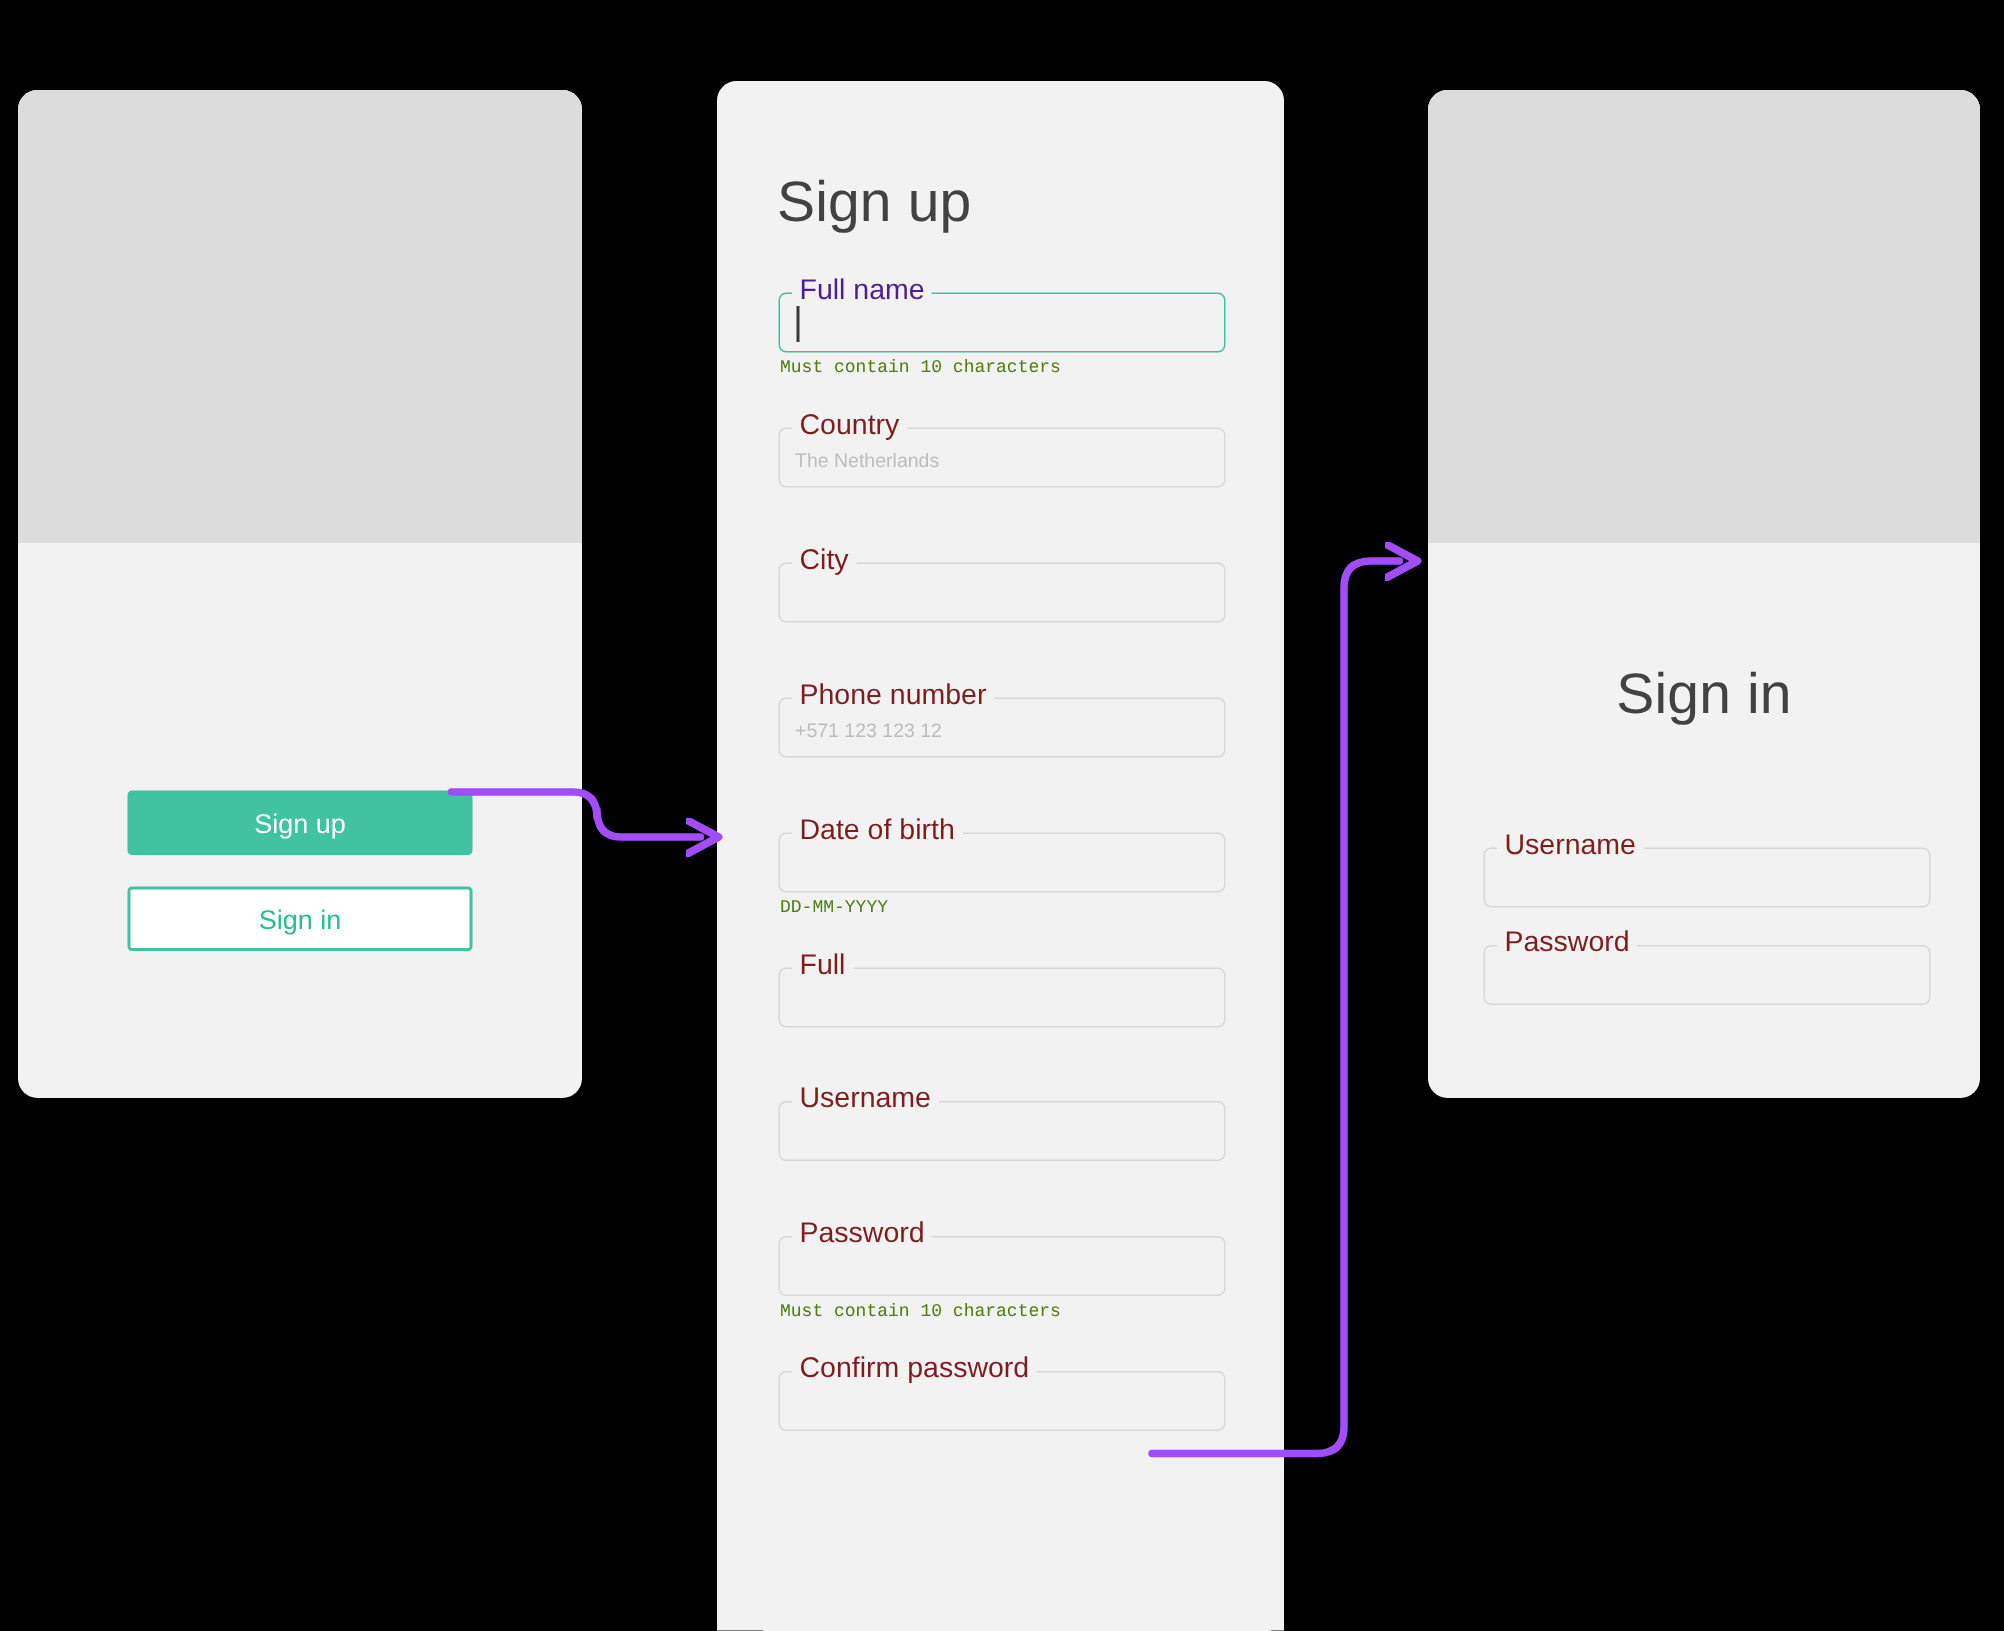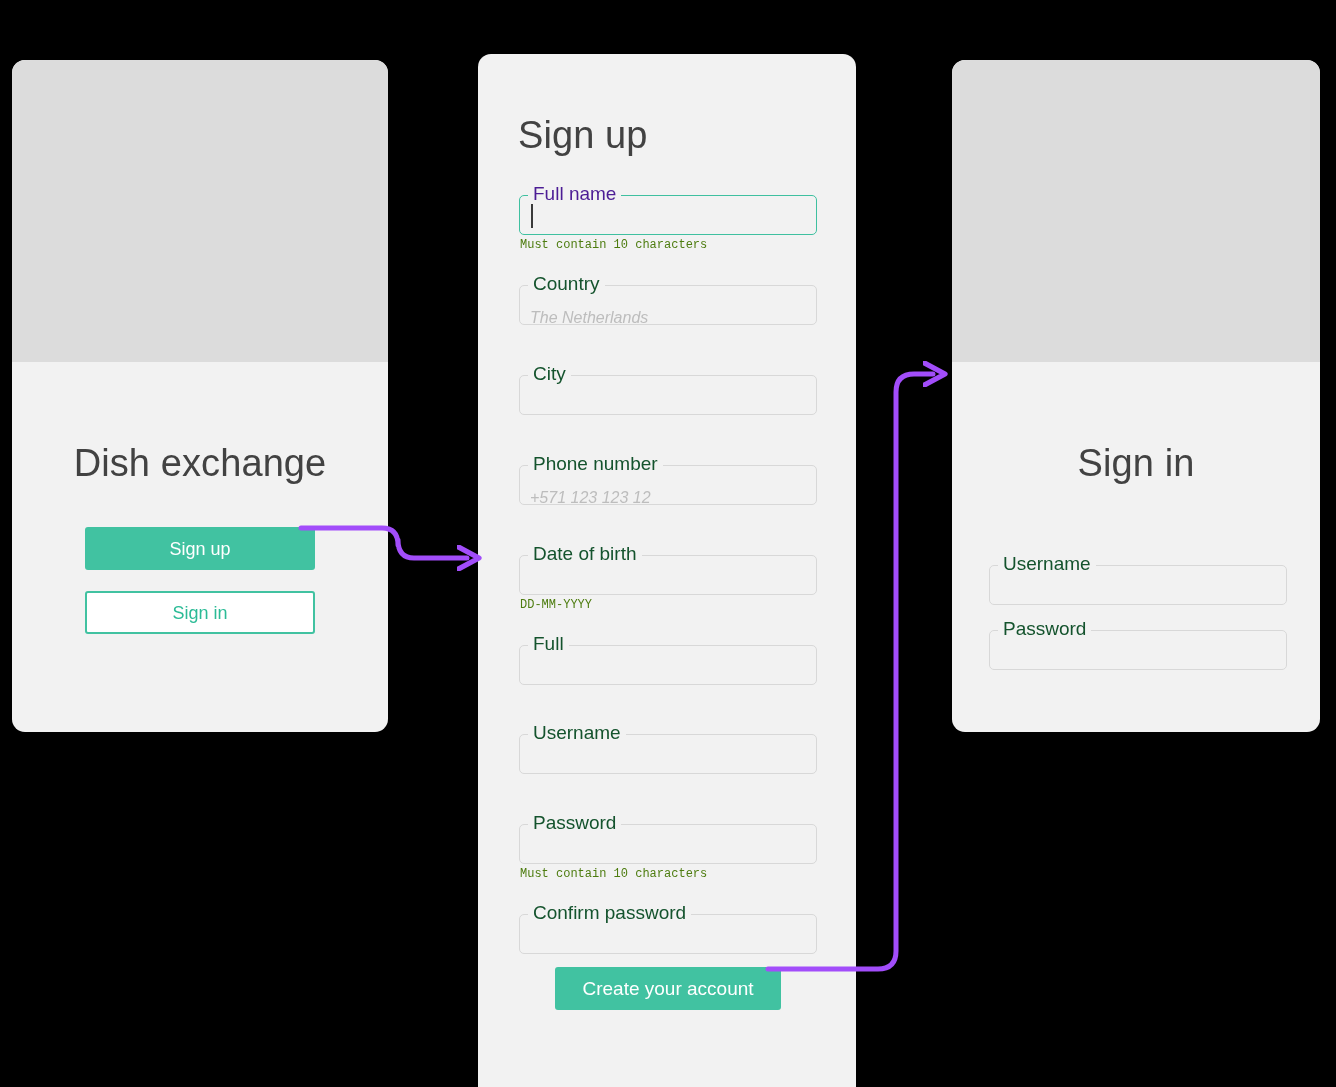--- a/index.html
+++ b/index.html
@@ -110,34 +110,33 @@
     border: 1.4px solid #d8d8d8;
     border-radius: 5px;
     background: transparent;
   }
   .field-label {
     position: absolute;
     left: 9px;
     top: 0px;
     padding: 0 5px;
     background: #f2f2f2;
-    color: #14532d;
+    color: #7f1d1d;
     font-size: 19px;
     line-height: 24px;
     white-space: nowrap;
     z-index: 2;
   }
   .field-value {
     position: absolute;
     left: 11px;
-    top: 34px;
-    font-size: 16px;
+    top: 23px;
+    font-size: 13px;
     line-height: 24px;
     color: #bdbdbd;
-    font-style: italic;
     white-space: nowrap;
     z-index: 1;
   }
   .field-helper {
     position: absolute;
     left: 1px;
     top: 56px;
     font-size: 12px;
     color: #4d7c0f;
     white-space: nowrap;
@@ -168,21 +167,20 @@
     height: 1087px;
     pointer-events: none;
   }
 </style>
 </head>
 <body>
 
 <div class="card" id="card-welcome">
   <div class="card-statusband"></div>
   <div class="card-body">
-    <div class="screen-title" id="welcome-title">Dish exchange</div>
 
     <div class="btn btn-filled" id="btn-signup">Sign up</div>
 
     <div class="btn btn-outline" id="btn-signin">Sign in</div>
   </div>
 </div>
 
 <div class="card" id="card-signup">
   <div class="card-body">
     <div class="screen-title" id="signup-title">Sign up</div>
@@ -232,21 +230,20 @@
       <div class="field-box"></div>
       <div class="field-label">Password</div>
       <div class="field-helper">Must contain 10 characters</div>
     </div>
 
     <div class="field" style="left:41px; top:847px; width:298px;">
       <div class="field-box"></div>
       <div class="field-label">Confirm password</div>
     </div>
 
-    <div class="btn btn-filled" id="btn-create">Create your account</div>
   </div>
 </div>
 
 <div class="card" id="card-signin">
   <div class="card-statusband"></div>
   <div class="card-body">
     <div class="screen-title" id="signin-title">Sign in</div>
 
     <div class="field" style="left:37px; top:492px; width:298px;">
       <div class="field-box"></div>

